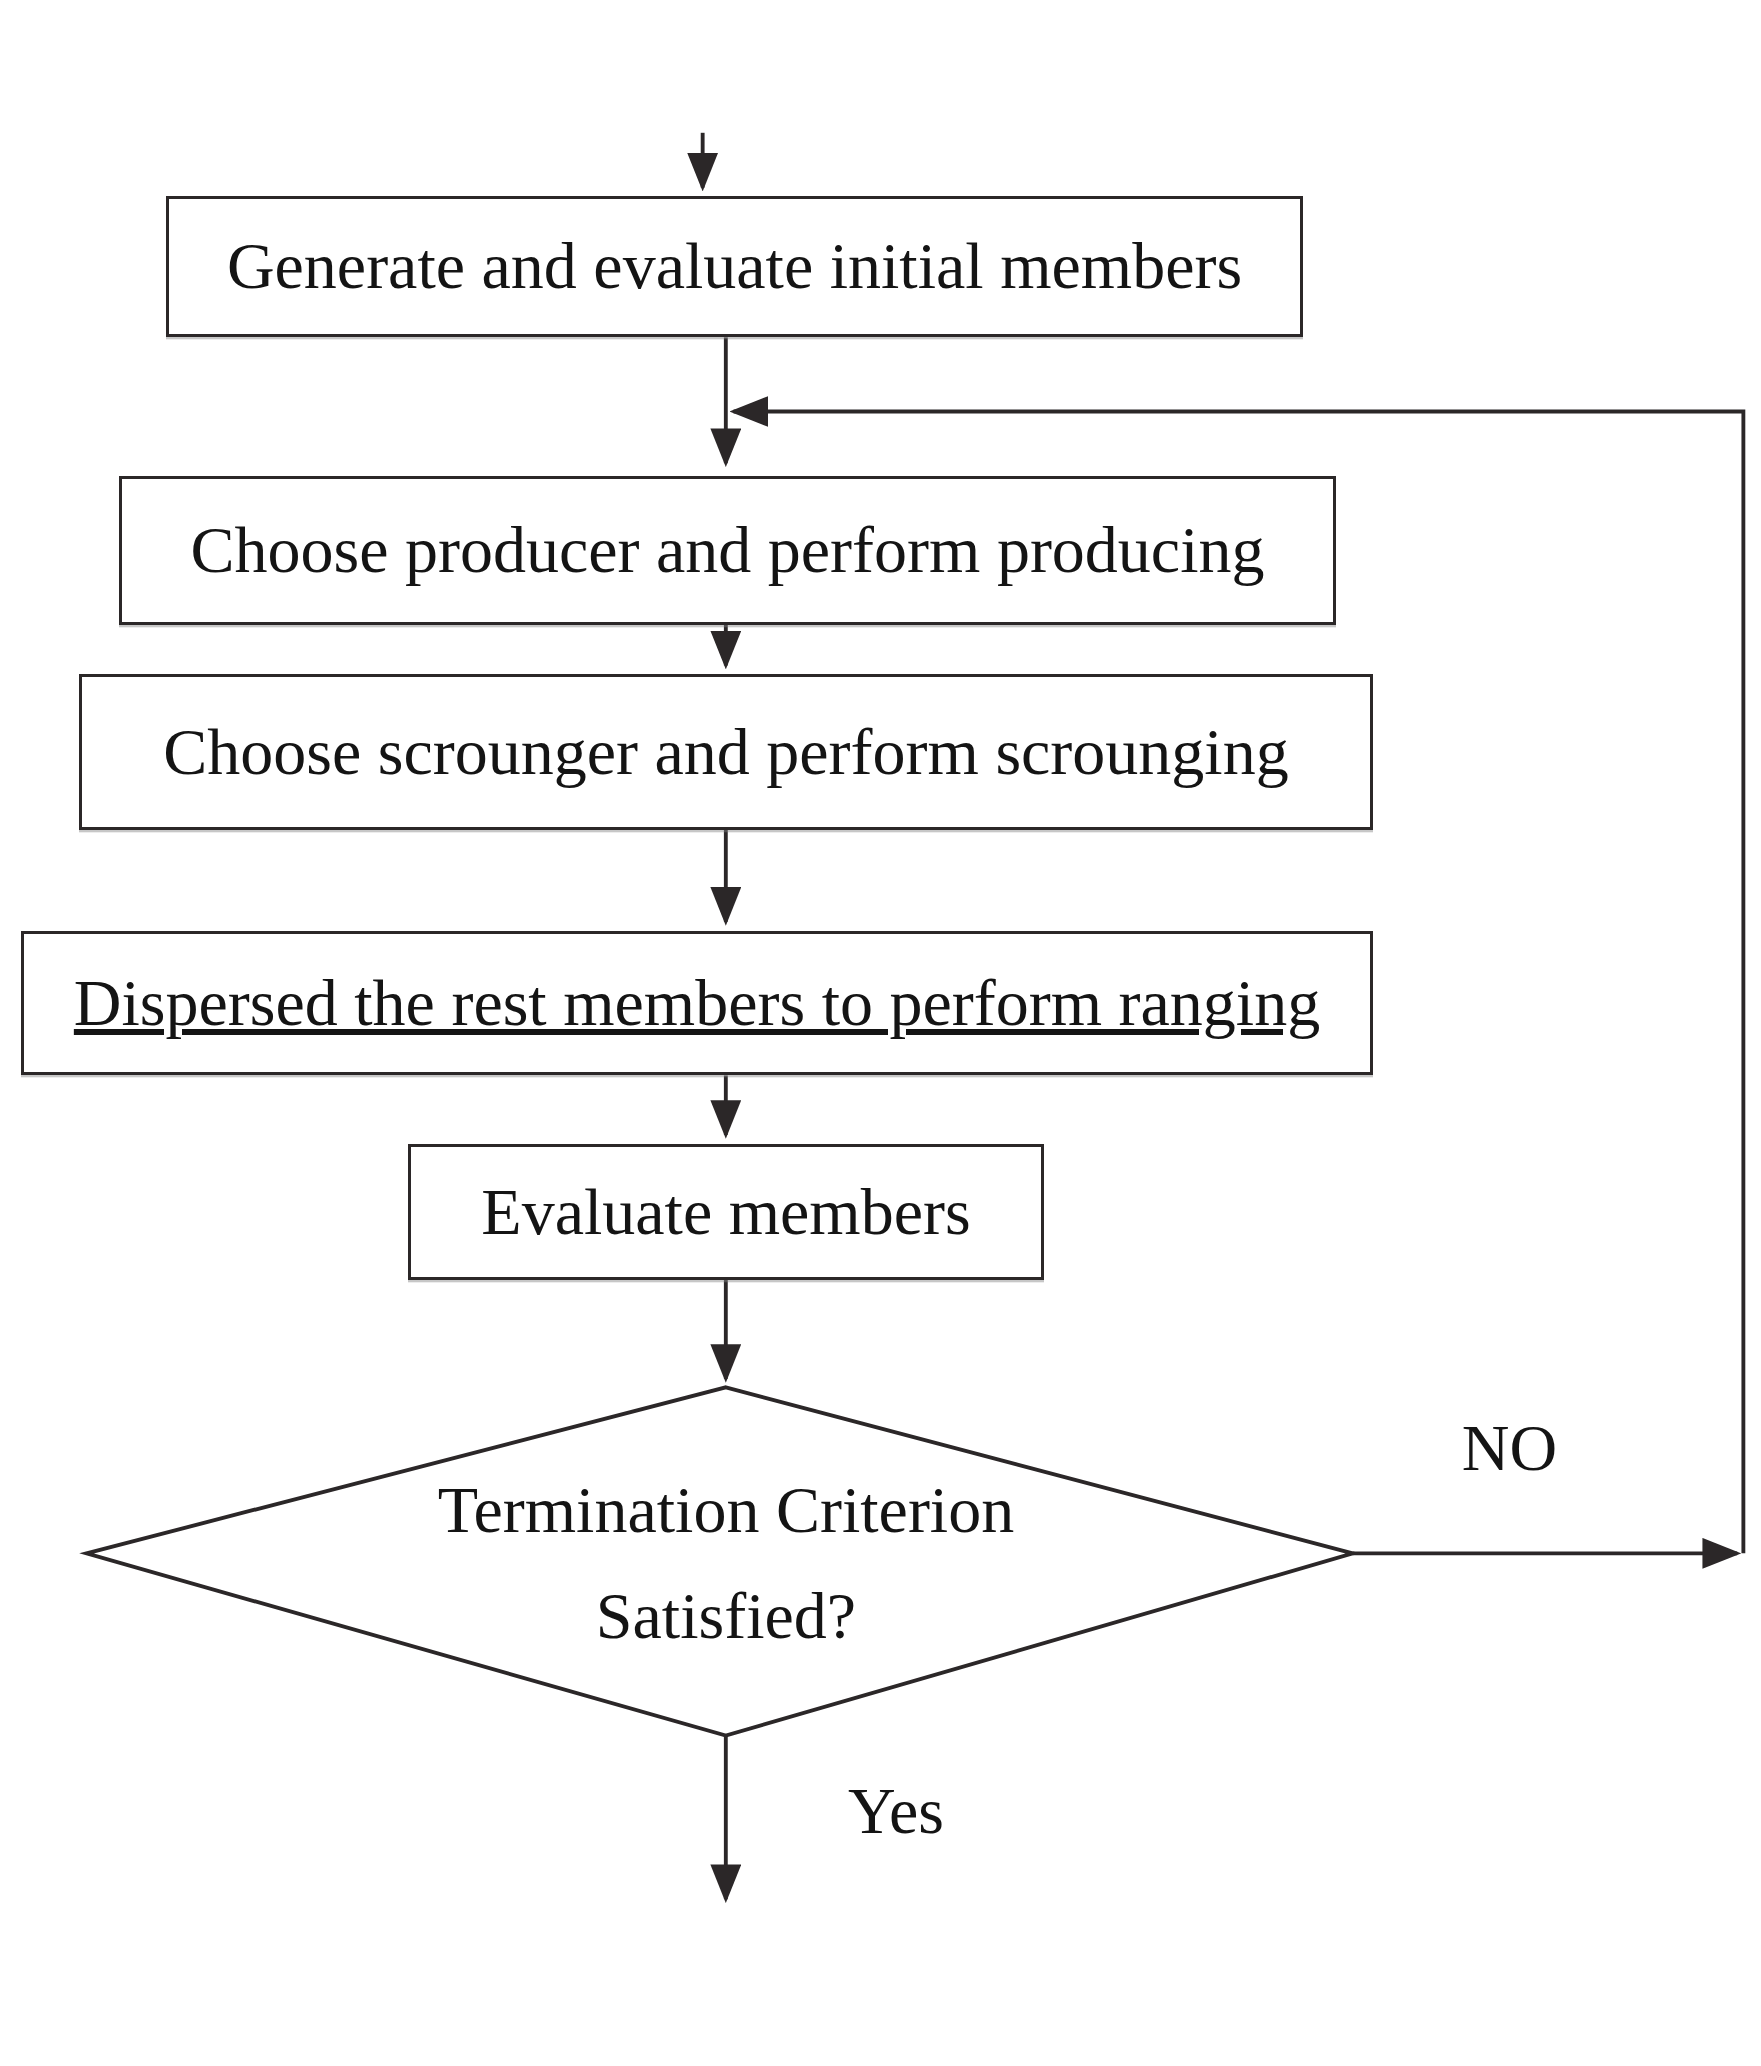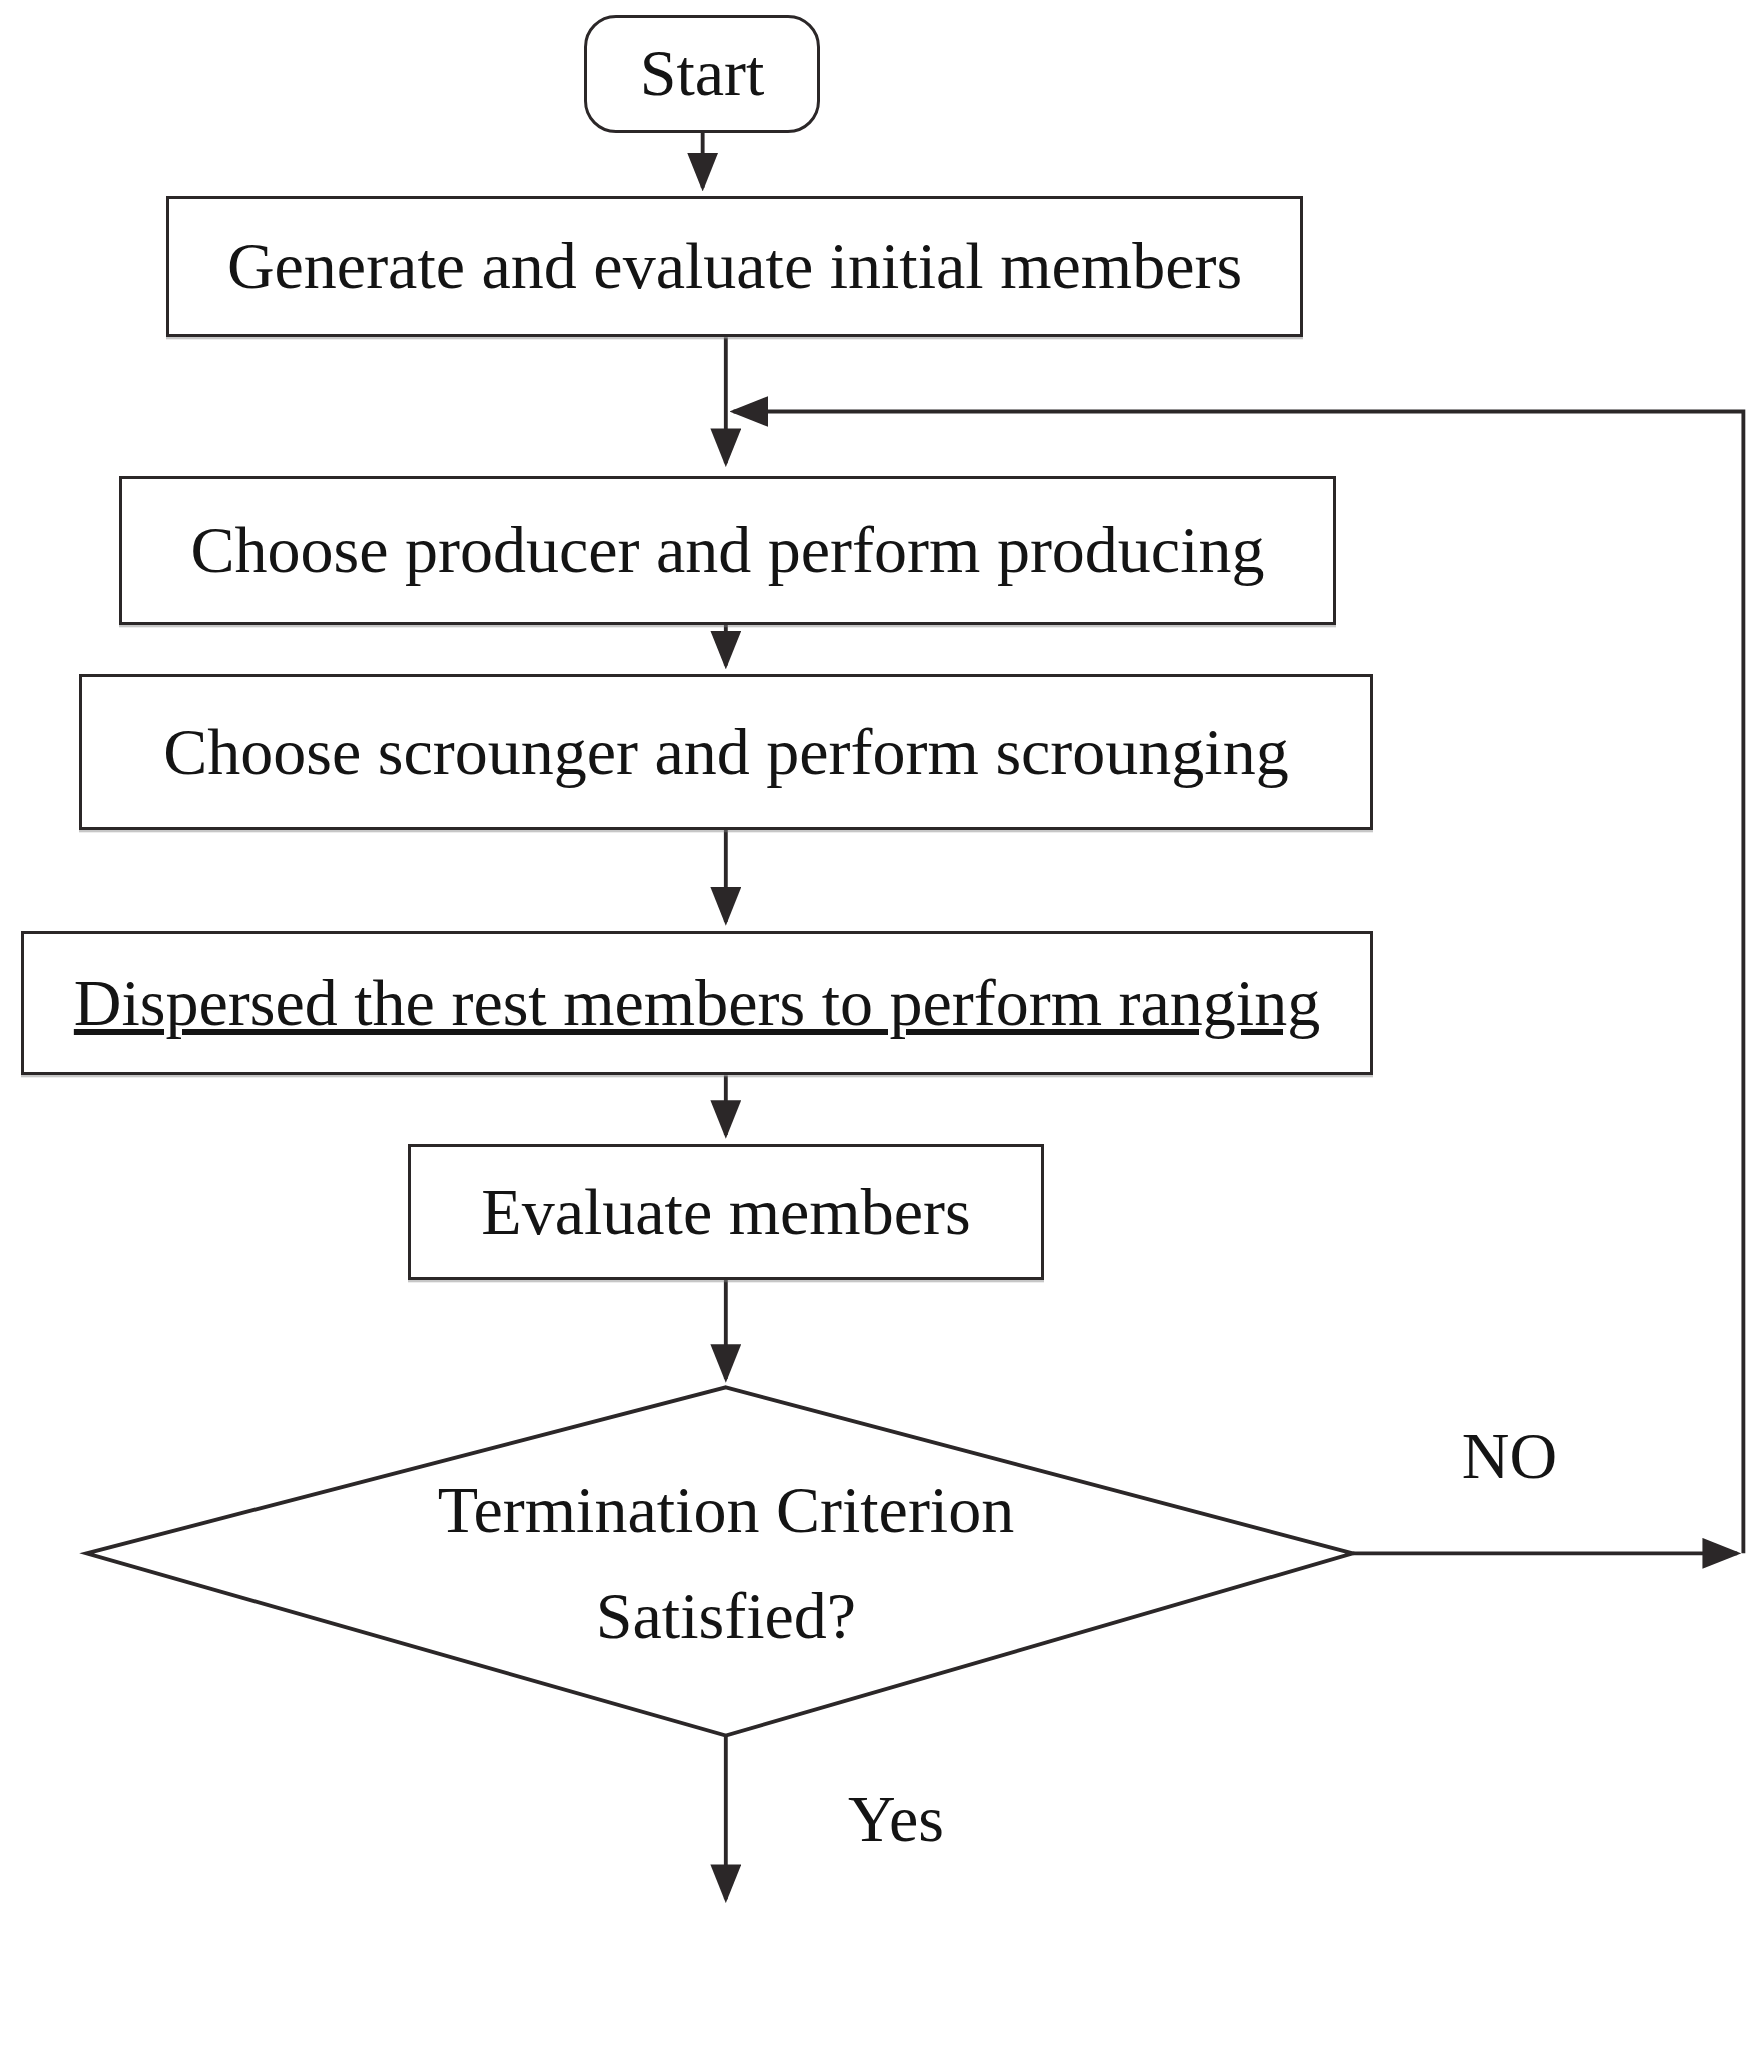--- a/index.html
+++ b/index.html
@@ -59,21 +59,20 @@
   }
   .decision-text span { display: block; }
   .edge-label {
     position: absolute;
     display: flex;
     align-items: center;
     justify-content: center;
     font-size: 66px;
     z-index: 3;
     background: #ffffff;
-    margin-top: 8px;
   }
   .edge-label.no  { left: 1417px; top: 1405px; width: 185px; height: 85px; }
   .edge-label.yes { left: 807px; top: 1768px; width: 178px; height: 85px; }
 
   
   .n-start     { left: 584px;  top: 14.7px;   width: 236px;  height: 118px; }
   .n-generate  { left: 166px;  top: 196px;  width: 1137px; height: 141px; }
   .n-producer  { left: 119px;  top: 476px;  width: 1217px; height: 149px; }
   .n-scrounger { left: 79px;  top: 674px;  width: 1294px; height: 156px; }
   .n-disperse  { left: 21px;   top: 931px; width: 1352px; height: 144px; text-decoration: underline; }
@@ -106,23 +105,20 @@
 
     <path d="M940,2248 V2460" stroke="#2b2728" stroke-width="5" fill="none" marker-end="url(#arrow)"></path>
 
     <path d="M1752,2012 H2250" stroke="#2b2728" stroke-width="5" fill="none" marker-end="url(#arrow)"></path>
 
     <path d="M2258,2012 V533 H950" stroke="#2b2728" stroke-width="5" fill="none" marker-end="url(#arrow)"></path>
 
     <polygon points="940,1797 1752,2012 940,2248 112,2012" fill="#ffffff" stroke="#2b2728" stroke-width="5"></polygon>
   </svg>
 
-  <div class="node rounded n-start">
-    <span>Start</span>
-  </div>
 
   <div class="node n-generate">
     <span>Generate and evaluate initial members</span>
   </div>
 
   <div class="node n-scrounger">
     <span>Choose scrounger and perform scrounging</span>
   </div>
 
   <div class="node n-producer">

